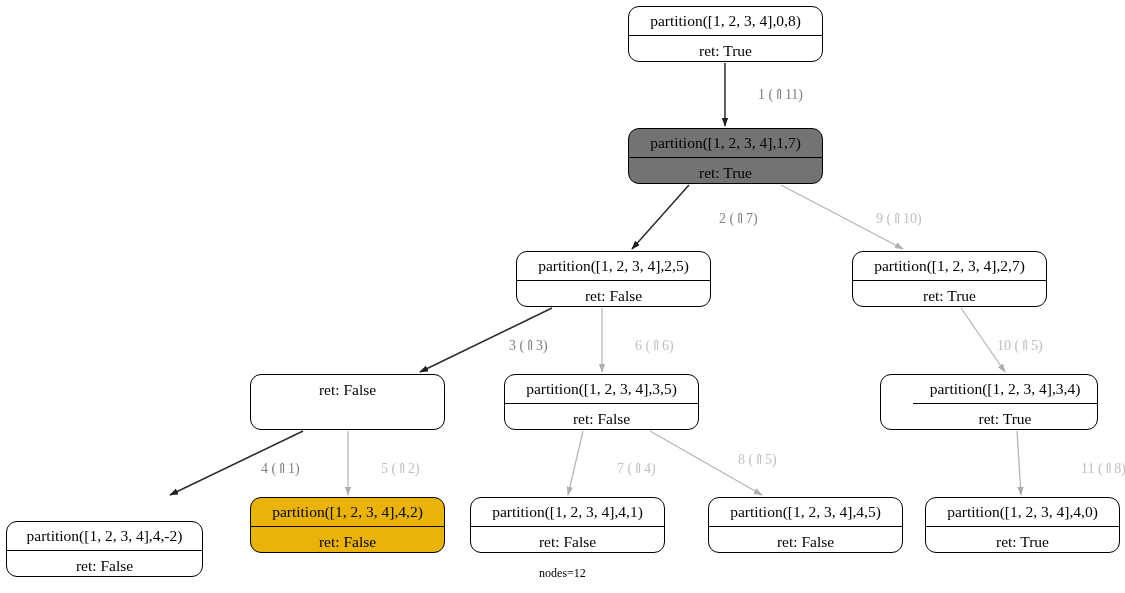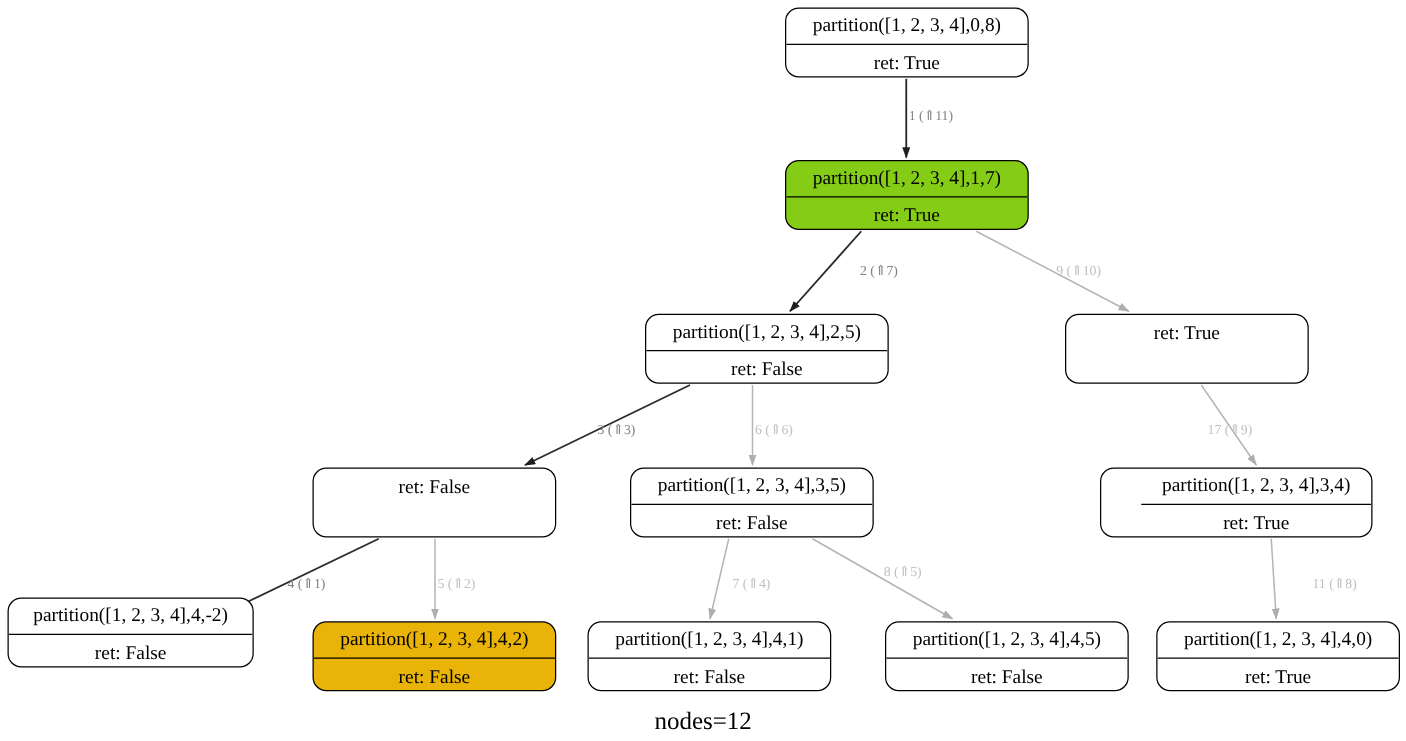--- a/index.html
+++ b/index.html
@@ -45,31 +45,32 @@
   .node-ret {
     text-align: center;
     font-size: 15.5px;
     color: #000000;
     line-height: 1;
     padding: 7px 7px 6px 7px;
     white-space: nowrap;
   }
   .edge-label {
     position: absolute;
-    font-size: 11px;
+    font-size: 14px;
     line-height: 1;
     white-space: nowrap;
     z-index: 6;
+    padding-left: 31px;
   }
   #caption {
     position: absolute;
     left: 0;
     width: 1125px;
     text-align: center;
-    font-size: 20px;
+    font-size: 12px;
     color: #000000;
   }
 </style>
 </head>
 <body>
 
 <div id="canvas">
 
   <svg id="edge-layer" viewBox="0 0 1125 593" xmlns="http://www.w3.org/2000/svg">
     <defs>
@@ -93,43 +94,44 @@
         <line x1="650" y1="431" x2="762" y2="495" stroke="#b4b4b4" stroke-width="1.2" marker-end="url(#arrow-light)"></line>
         <line x1="1017" y1="431" x2="1021" y2="495" stroke="#b4b4b4" stroke-width="1.2" marker-end="url(#arrow-light)"></line>
       </g>
   </svg>
 
   <div id="nodes-container">
       <div class="node" style="left: 628px; top: 6px; width: 195px; height: 56px; border-color: rgb(0, 0, 0); background: rgb(255, 255, 255);">
         <div class="node-call" style="color: rgb(0, 0, 0); border-bottom-color: rgb(0, 0, 0);">partition([1, 2, 3, 4],0,8)</div>
         <div class="node-ret" style="color: rgb(0, 0, 0);">ret: True</div>
       </div>
-      <div class="node" style="left: 628px; top: 128px; width: 195px; height: 56px; border-color: rgb(0, 0, 0); background: #84cc16;">
+      <div class="node" style="left: 628px; top: 128px; width: 195px; height: 56px; border-color: rgb(0, 0, 0); background: #737373;">
         <div class="node-call" style="color: rgb(0, 0, 0); border-bottom-color: rgb(0, 0, 0);">partition([1, 2, 3, 4],1,7)</div>
         <div class="node-ret" style="color: rgb(0, 0, 0);">ret: True</div>
       </div>
       <div class="node" style="left: 516px; top: 251px; width: 195px; height: 56px; border-color: rgb(0, 0, 0); background: rgb(255, 255, 255);">
         <div class="node-call" style="color: rgb(0, 0, 0); border-bottom-color: rgb(0, 0, 0);">partition([1, 2, 3, 4],2,5)</div>
         <div class="node-ret" style="color: rgb(0, 0, 0);">ret: False</div>
       </div>
       <div class="node" style="left: 852px; top: 251px; width: 195px; height: 56px; border-color: rgb(0, 0, 0); background: rgb(255, 255, 255);">
+        <div class="node-call" style="color: rgb(0, 0, 0); border-bottom-color: rgb(0, 0, 0);">partition([1, 2, 3, 4],2,7)</div>
         <div class="node-ret" style="color: rgb(0, 0, 0);">ret: True</div>
       </div>
       <div class="node" style="left: 250px; top: 374px; width: 195px; height: 56px; border-color: rgb(0, 0, 0); background: rgb(255, 255, 255);">
         <div class="node-ret" style="color: rgb(0, 0, 0);">ret: False</div>
       </div>
       <div class="node" style="left: 504px; top: 374px; width: 195px; height: 56px; border-color: rgb(0, 0, 0); background: rgb(255, 255, 255);">
         <div class="node-call" style="color: rgb(0, 0, 0); border-bottom-color: rgb(0, 0, 0);">partition([1, 2, 3, 4],3,5)</div>
         <div class="node-ret" style="color: rgb(0, 0, 0);">ret: False</div>
       </div>
       <div class="node" style="left: 880px; top: 374px; width: 218px; height: 56px; border-color: rgb(0, 0, 0); background: rgb(255, 255, 255); padding-left: 32px;">
         <div class="node-call" style="color: rgb(0, 0, 0); border-bottom-color: rgb(0, 0, 0);">partition([1, 2, 3, 4],3,4)</div>
         <div class="node-ret" style="color: rgb(0, 0, 0);">ret: True</div>
       </div>
-      <div class="node" style="left: 6px; top: 478px; width: 197px; height: 56px; border-color: rgb(0, 0, 0); background: rgb(255, 255, 255);">
+      <div class="node" style="left: 6px; top: 521px; width: 197px; height: 56px; border-color: rgb(0, 0, 0); background: rgb(255, 255, 255);">
         <div class="node-call" style="color: rgb(0, 0, 0); border-bottom-color: rgb(0, 0, 0);">partition([1, 2, 3, 4],4,-2)</div>
         <div class="node-ret" style="color: rgb(0, 0, 0);">ret: False</div>
       </div>
       <div class="node" style="left: 250px; top: 497px; width: 195px; height: 56px; border-color: rgb(0, 0, 0); background: #eab308;">
         <div class="node-call" style="color: rgb(0, 0, 0); border-bottom-color: rgb(0, 0, 0);">partition([1, 2, 3, 4],4,2)</div>
         <div class="node-ret" style="color: rgb(0, 0, 0);">ret: False</div>
       </div>
       <div class="node" style="left: 470px; top: 497px; width: 195px; height: 56px; border-color: rgb(0, 0, 0); background: rgb(255, 255, 255);">
         <div class="node-call" style="color: rgb(0, 0, 0); border-bottom-color: rgb(0, 0, 0);">partition([1, 2, 3, 4],4,1)</div>
         <div class="node-ret" style="color: rgb(0, 0, 0);">ret: False</div>
@@ -142,21 +144,21 @@
         <div class="node-call" style="color: rgb(0, 0, 0); border-bottom-color: rgb(0, 0, 0);">partition([1, 2, 3, 4],4,0)</div>
         <div class="node-ret" style="color: rgb(0, 0, 0);">ret: True</div>
       </div>
     </div>
   <div id="labels-container">
       <div class="edge-label" style="left: 727px; top: 88px; color: rgb(128, 128, 128);">1 (⇑11)</div>
       <div class="edge-label" style="left: 660px; top: 212px; color: rgb(128, 128, 128); margin-left: 28px;">2 (⇑7)</div>
       <div class="edge-label" style="left: 845px; top: 212px; color: rgb(192, 192, 192);">9 (⇑10)</div>
       <div class="edge-label" style="left: 478px; top: 339px; color: rgb(128, 128, 128);">3 (⇑3)</div>
       <div class="edge-label" style="left: 604px; top: 339px; color: rgb(192, 192, 192);">6 (⇑6)</div>
-      <div class="edge-label" style="left: 966px; top: 339px; color: rgb(192, 192, 192);">17 (⇑9)</div>
+      <div class="edge-label" style="left: 966px; top: 339px; color: rgb(192, 192, 192);">10 (⇑5)</div>
       <div class="edge-label" style="left: 230px; top: 462px; color: rgb(128, 128, 128);">4 (⇑1)</div>
       <div class="edge-label" style="left: 350px; top: 462px; color: rgb(192, 192, 192);">5 (⇑2)</div>
       <div class="edge-label" style="left: 586px; top: 462px; color: rgb(192, 192, 192);">7 (⇑4)</div>
       <div class="edge-label" style="left: 707px; top: 453px; color: rgb(192, 192, 192);">8 (⇑5)</div>
       <div class="edge-label" style="left: 1023px; top: 462px; color: rgb(192, 192, 192); margin-left: 27px;">11 (⇑8)</div>
     </div>
 
   <div id="caption" style="top: 566px;">nodes=12</div>
 </div>
 

